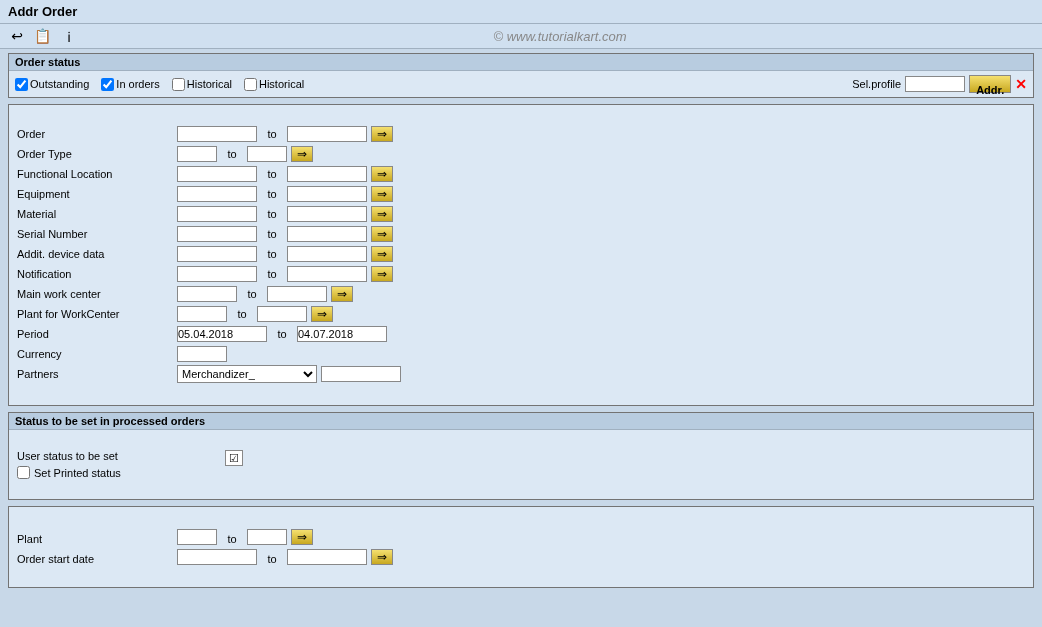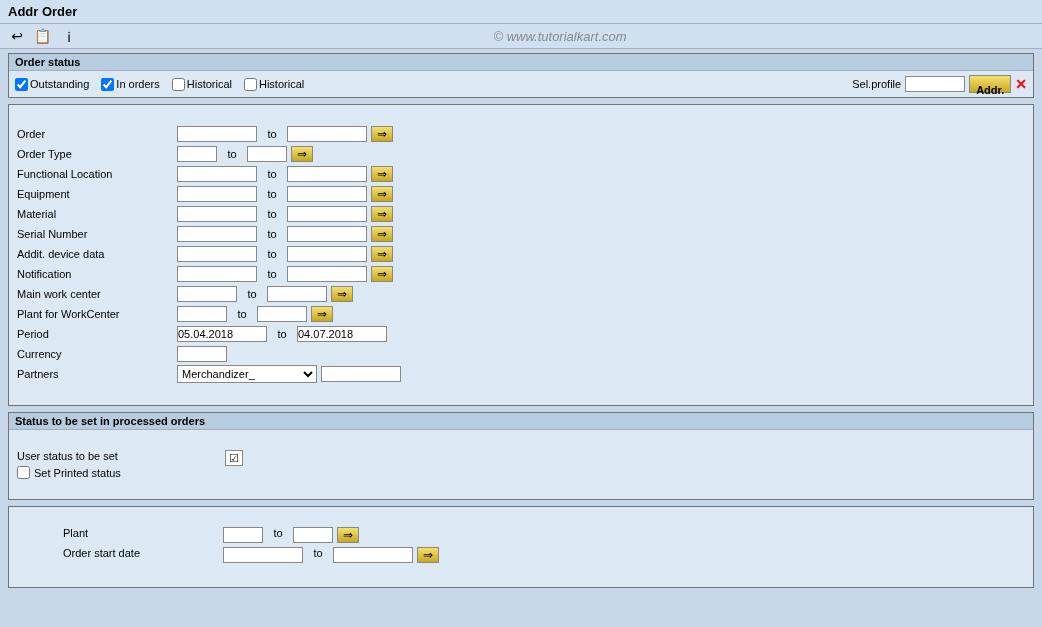--- a/index.html
+++ b/index.html
@@ -184,24 +184,23 @@
       font-size: 11px;
     }
     .set-printed-row {
       display: flex;
       align-items: center;
       gap: 4px;
     }
     
     .add-field-row {
       display: flex;
-      align-items: flex-start;
+      align-items: flex-end;
       margin-bottom: 2px;
       min-height: 18px;
-      margin-left: 46px;
     }
   </style>
 </head>
 <body>
 
 <div class="title-bar">
   <span>Addr Order</span>
 </div>
 
 <div class="toolbar">

